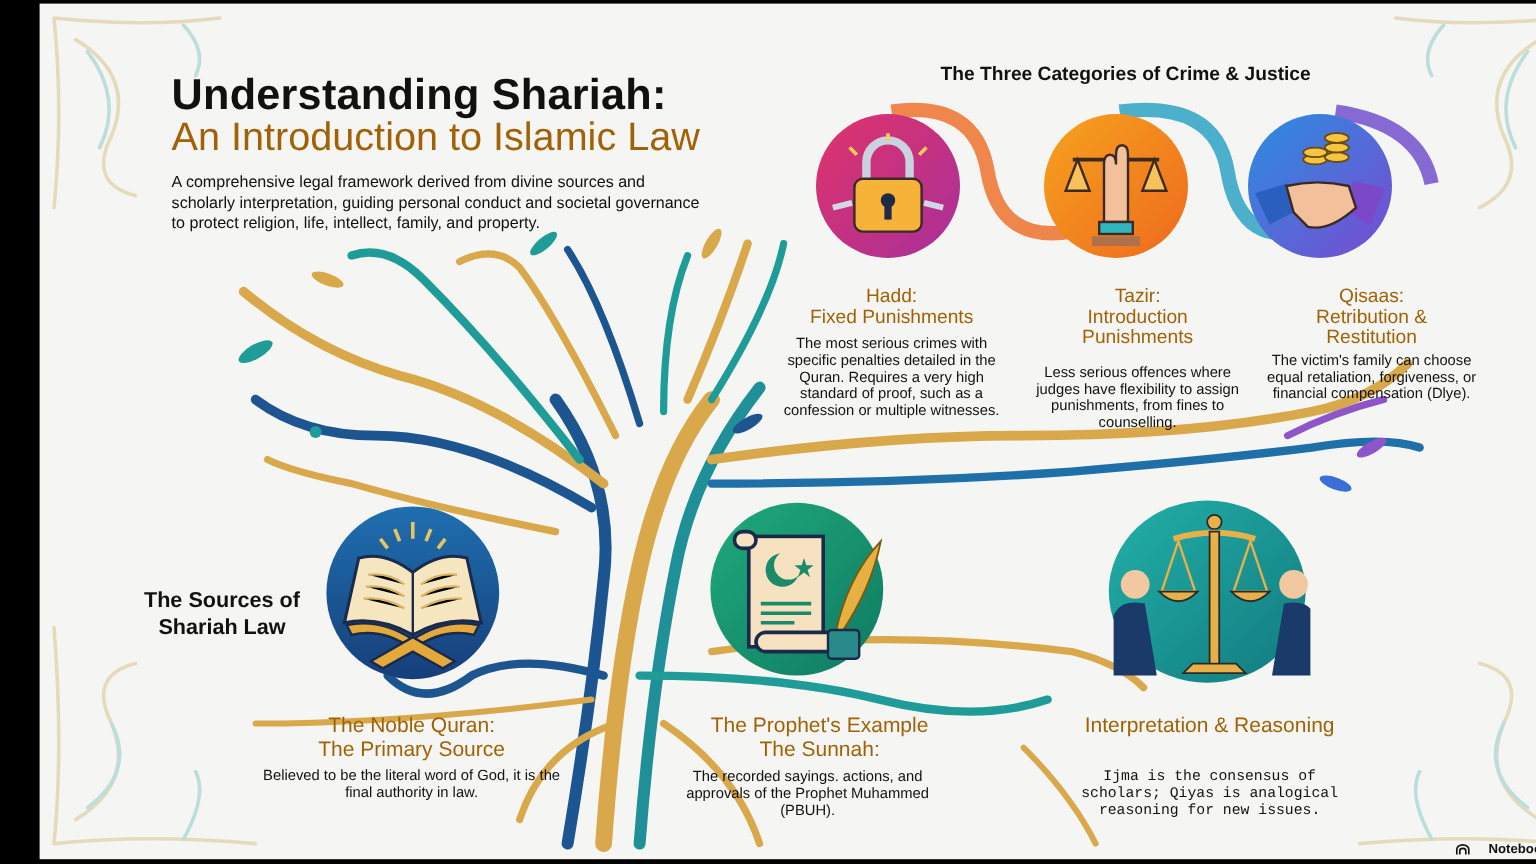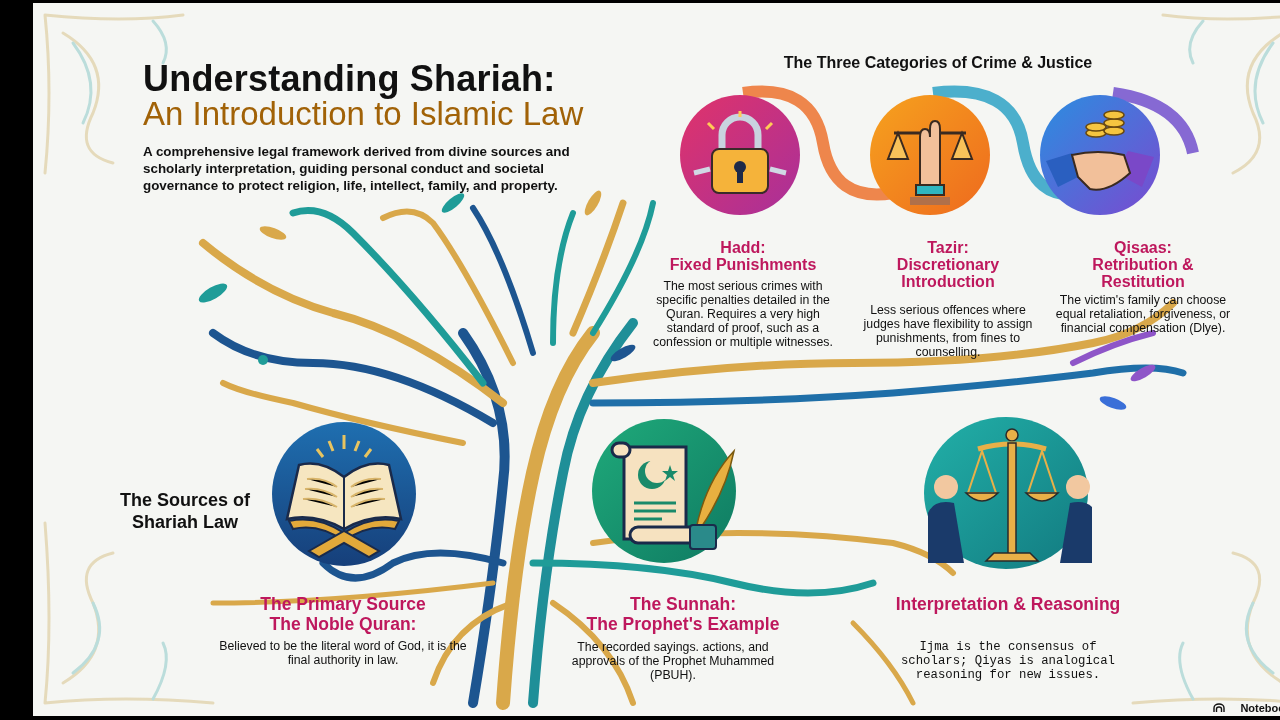--- a/index.html
+++ b/index.html
@@ -16,29 +16,29 @@
   .title1 {
     position: absolute; left: 110px; top: 55px; font-size: 36px; font-weight: 700;
     color: #111; letter-spacing: 0.2px; white-space: nowrap;
   }
   .title2 {
     position: absolute; left: 110px; top: 92px; font-size: 33px; font-weight: 400;
     color: #a16207; white-space: nowrap;
   }
   .subtitle {
     position: absolute; left: 110px; top: 140px; width: 440px; font-size: 13.4px;
-    line-height: 17px; color: #111; font-weight: bold;
+    line-height: 17px; color: #111;
   }
   .section-h {
     position: absolute; font-weight: 700; color: #111; text-align: center;
   }
   .crime-h { left: 700px; top: 51px; width: 410px; font-size: 16px; }
   .sources-h { left: 62px; top: 486px; width: 180px; font-size: 18px; line-height: 22px; }
   .card-title {
-    position: absolute; text-align: center; font-weight: 700; color: #be185d;
+    position: absolute; text-align: center; font-weight: 400; color: #a16207;
   }
   .card-desc {
     position: absolute; text-align: center; color: #111;
   }
   .crime .card-title { font-size: 16px; line-height: 17px; width: 190px; }
   .crime .card-desc { font-size: 12.3px; line-height: 14px; width: 190px; }
   .source .card-title { font-size: 17.5px; line-height: 20px; width: 280px; }
   .source .card-desc { font-size: 12.3px; line-height: 14px; width: 260px; }
   .badge {
     position: absolute; right: 6px; bottom: 2px; font-size: 11px; font-weight: 700;
@@ -180,21 +180,21 @@
     <div class="card-title" style="left:615px;top:236px;">
       <div>Hadd:</div>
       <div>Fixed Punishments</div>
     </div>
     <div class="card-desc" style="left:615px;top:276px;">The most serious crimes with specific penalties detailed in the Quran. Requires a very high standard of proof, such as a confession or multiple witnesses.</div>
   </div>
 
   <div class="crime">
     <div class="card-title" style="left:820px;top:236px;">
       <div>Tazir:</div>
-      <div style="width:140px;margin:0 auto;">Discretionary Introduction</div>
+      <div style="width:140px;margin:0 auto;">Introduction Punishments</div>
     </div>
     <div class="card-desc" style="left:820px;top:300px;">Less serious offences where judges have flexibility to assign punishments, from fines to counselling.</div>
   </div>
 
   <div class="crime">
     <div class="card-title" style="left:1015px;top:236px;">
       <div>Qisaas:</div>
       <div style="width:130px;margin:0 auto;">Retribution &amp; Restitution</div>
     </div>
     <div class="card-desc" style="left:1015px;top:290px;">The victim's family can choose equal retaliation, forgiveness, or financial compensation (Dlye).</div>
@@ -261,29 +261,29 @@
       <path d="M66 148 H118 L110 140 H74 Z" fill="#e8b048" stroke="#2a2a2a" stroke-width="1.5"></path>
       <circle cx="26" cy="74" r="12" fill="#f2c8a0"></circle>
       <path d="M8 150 V100 Q14 86 34 90 L44 150 Z" fill="#1a3a6a"></path>
       <circle cx="158" cy="74" r="12" fill="#f2c8a0"></circle>
       <path d="M176 150 V100 Q170 86 150 90 L140 150 Z" fill="#1a3a6a"></path>
     </svg>
   </div>
 
   <div class="source">
     <div class="card-title" style="left:170px;top:591px;">
+      <div>The Noble Quran:</div>
       <div>The Primary Source</div>
-      <div>The Noble Quran:</div>
     </div>
     <div class="card-desc" style="left:180px;top:636px;">Believed to be the literal word of God, it is the final authority in law.</div>
   </div>
   <div class="source">
     <div class="card-title" style="left:510px;top:591px;">
+      <div>The Prophet's Example</div>
       <div>The Sunnah:</div>
-      <div>The Prophet's Example</div>
     </div>
     <div class="card-desc" style="left:530px;top:637px;width:220px;">The recorded sayings. actions, and approvals of the Prophet Muhammed (PBUH).</div>
   </div>
   <div class="source">
     <div class="card-title" style="left:835px;top:591px;width:280px;">
       <div>Interpretation &amp; Reasoning</div>
     </div>
     <div class="card-desc" style="left:855px;top:637px;width:240px;font-family:Liberation Mono, monospace;">Ijma is the consensus of scholars; Qiyas is analogical reasoning for new issues.</div>
   </div>
 

